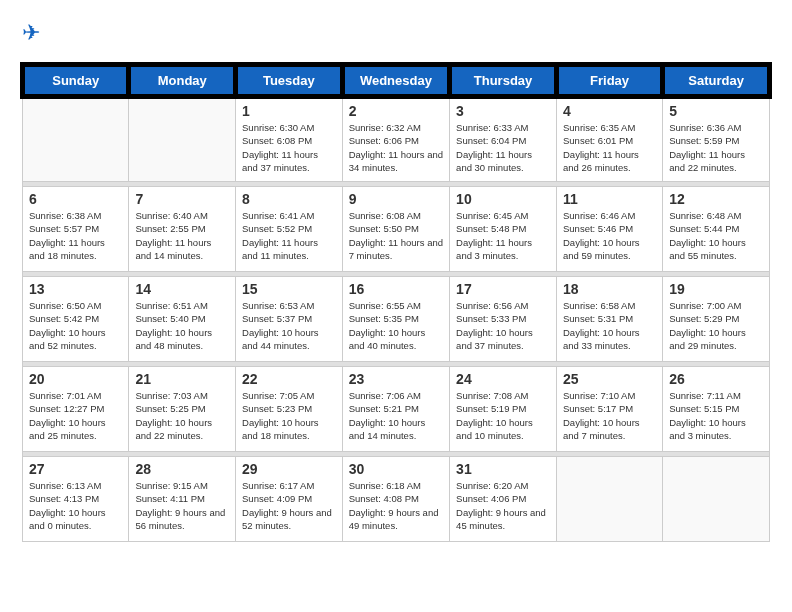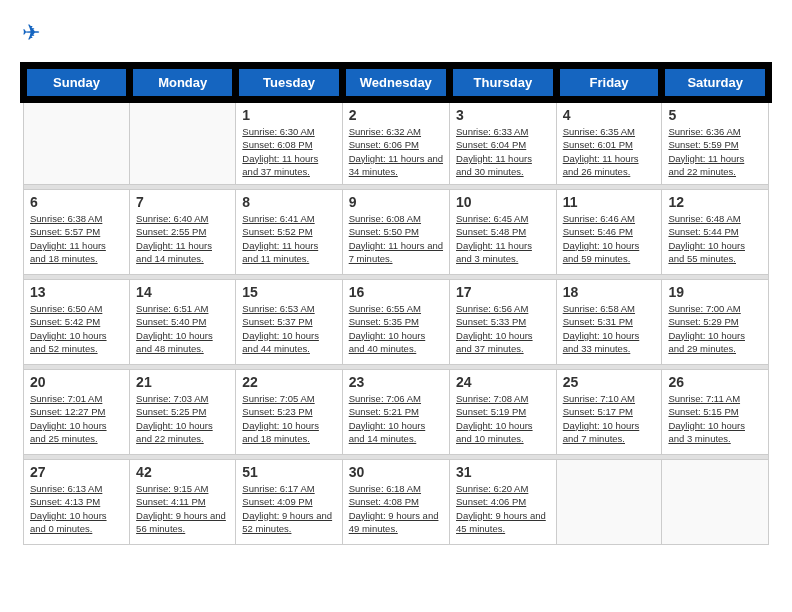--- a/index.html
+++ b/index.html
@@ -56,21 +56,21 @@
     .calendar {
       width: 100%;
       border-collapse: collapse;
     }
     .calendar th {
       background: #1565c0;
       color: #fff;
       padding: 6px 8px;
       font-size: 13px;
       font-weight: bold;
-      border: 7px solid #000000;
+      border: 5px solid #000000;
     }
     .calendar td {
       border: 1px solid #ccc;
       vertical-align: top;
       padding: 4px 6px;
       width: 108px;
       min-height: 80px;
       height: 85px;
       background: #fff;
     }
@@ -81,21 +81,20 @@
       font-size: 14px;
       font-weight: bold;
       color: #333;
       display: block;
       margin-bottom: 2px;
     }
     .day-info {
       font-size: 9.5px;
       color: #333;
       line-height: 1.4;
-      text-decoration: underline;
     }
   </style>
 </head>
 <body>
 
 <div class="header">
   <div class="logo">
     <div class="logo-top">
       <span class="logo-general"></span>
       <span class="logo-bird">✈</span>
@@ -300,27 +299,27 @@
         <td colspan="7" style="height: 5px; background-color: rgb(224, 224, 224); padding: 0px;"></td>
       </tr>
       <tr>
         <td>
           <span class="day-number">27</span>
           <div class="day-info">Sunrise: 6:13 AM
 Sunset: 4:13 PM
 Daylight: 10 hours and 0 minutes.</div>
         </td>
         <td>
-          <span class="day-number">42</span>
+          <span class="day-number">28</span>
           <div class="day-info">Sunrise: 9:15 AM
 Sunset: 4:11 PM
 Daylight: 9 hours and 56 minutes.</div>
         </td>
         <td>
-          <span class="day-number">51</span>
+          <span class="day-number">29</span>
           <div class="day-info">Sunrise: 6:17 AM
 Sunset: 4:09 PM
 Daylight: 9 hours and 52 minutes.</div>
         </td>
         <td>
           <span class="day-number">30</span>
           <div class="day-info">Sunrise: 6:18 AM
 Sunset: 4:08 PM
 Daylight: 9 hours and 49 minutes.</div>
         </td>

